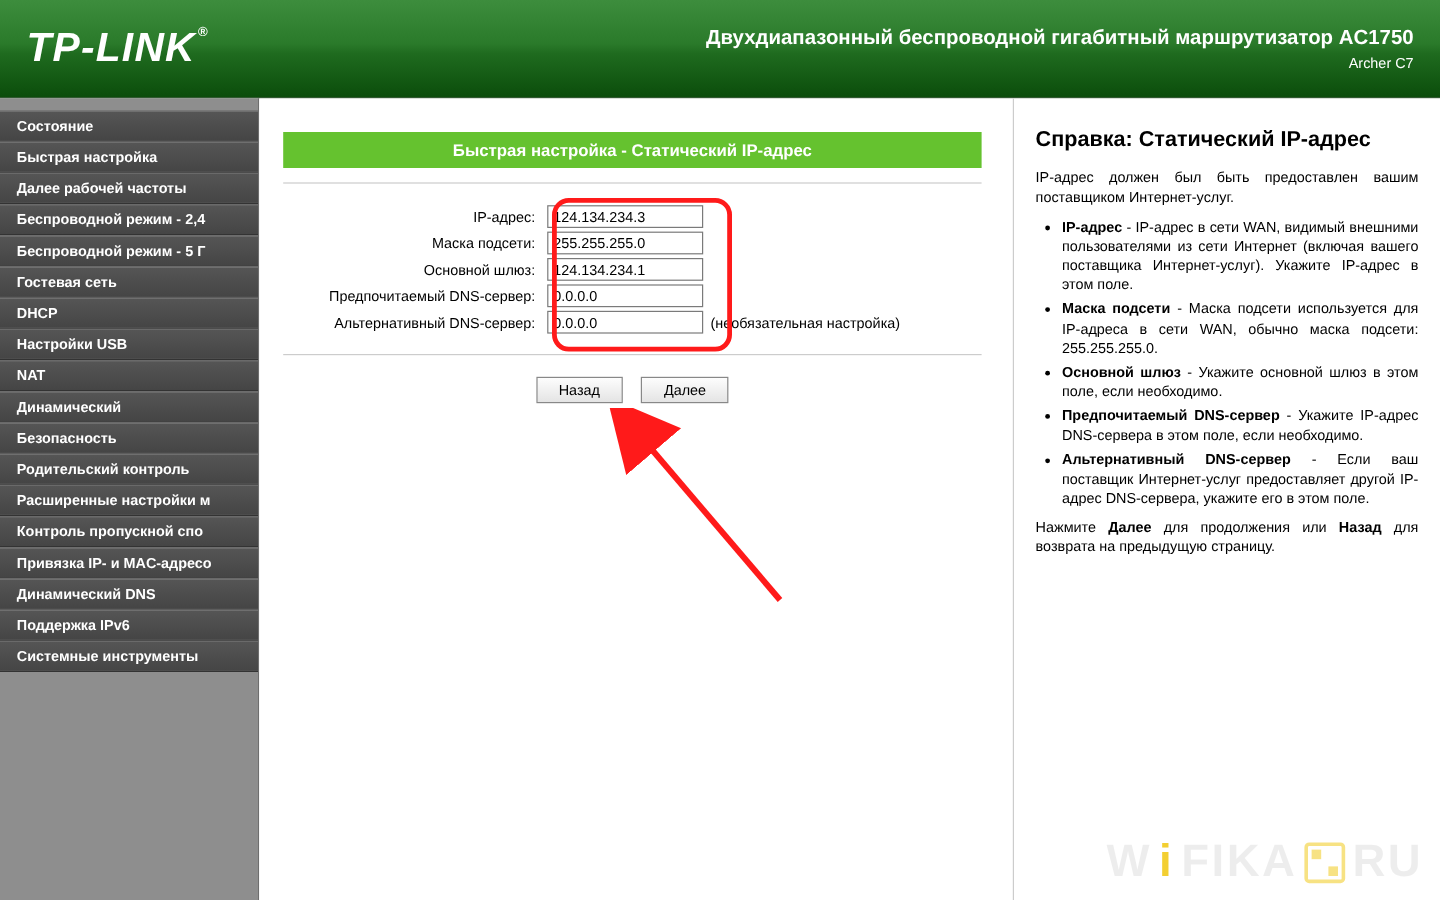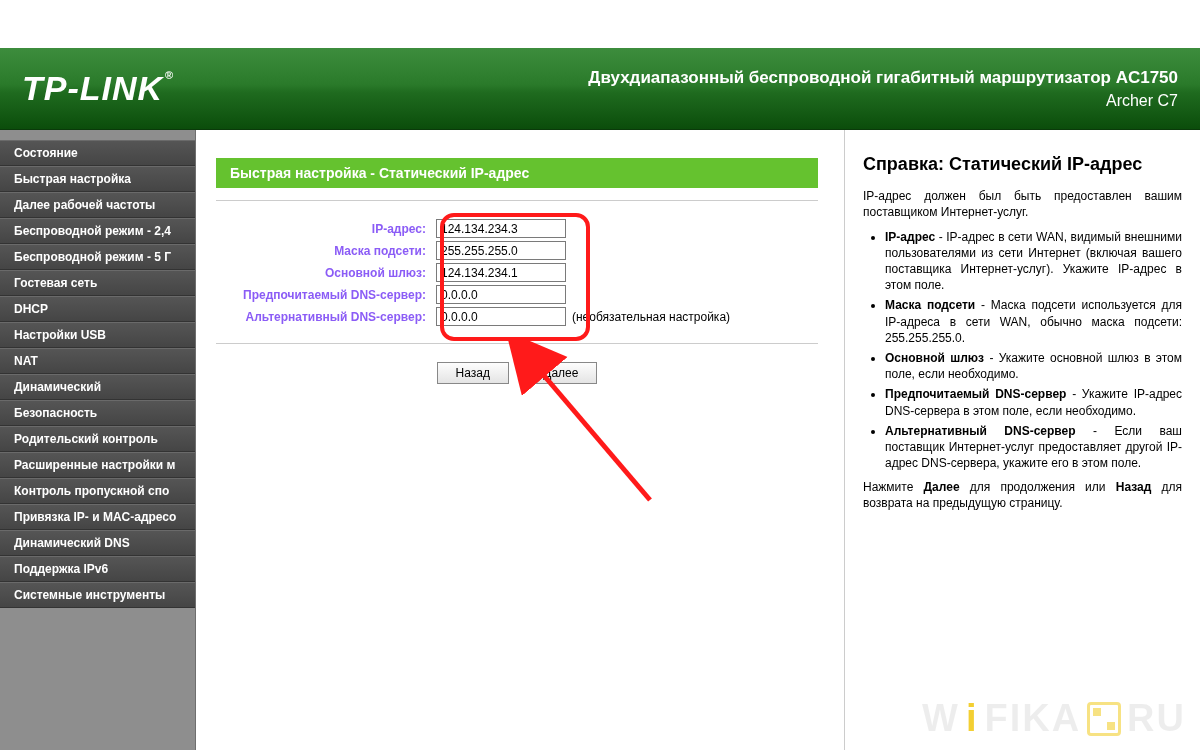--- a/index.html
+++ b/index.html
@@ -15,21 +15,20 @@
   
   .header {
     height: 82px;
     background: linear-gradient(to bottom,
       #3d8d3d 0%, #2a7a2a 45%, #1f6b1f 55%, #0b4d0b 100%);
     color: #fff;
     display: flex;
     align-items: center;
     padding: 0 22px;
     border-bottom: 1px solid #0a3a0a;
-    margin-top: 48px;
   }
   .logo {
     font-size: 34px;
     font-weight: 700;
     letter-spacing: 1px;
     font-style: italic;
     font-family: Arial Black, Arial, sans-serif;
     flex: 0 0 auto;
     display: flex;
     align-items: flex-start;
@@ -42,30 +41,30 @@
   }
   .header-title-block {
     margin-left: auto;
     text-align: right;
   }
   .header-title {
     font-size: 17px;
     font-weight: bold;
   }
   .header-sub {
-    font-size: 16px;
+    font-size: 12px;
     margin-top: 4px;
   }
   
   .cols {
     display: flex;
     height: calc(750px - 82px);
   }
   .sidebar {
-    width: 196px;
+    width: 216px;
     background: #8e8e8e;
     overflow: hidden;
     border-right: 1px solid #6e6e6e;
   }
   .sidebar ul { list-style: none; margin-top: 10px;}
   .sidebar li {
     background: linear-gradient(to bottom,#555 0%,#454545 100%);
     color: #fff;
     font-size: 12px;
     font-weight: bold;
@@ -83,42 +82,43 @@
     border-right: 1px solid #ccc;
     padding: 28px 26px 10px 20px;
   }
   .section-title {
     background: #65c22f;
     color: #fff;
     font-weight: bold;
     font-size: 14px;
     padding: 7px 14px;
     margin-bottom: 12px;
+    text-align: center;
   }
   hr.sep {
     border: none;
     border-top: 1px solid #ccc;
     margin: 8px 0 18px 0;
   }
   .form-area {
     position: relative;
     padding-bottom: 6px;
   }
   .form-row {
     display: flex;
     align-items: center;
     margin: 3px 0;
     font-size: 12px;
   }
   .form-row label {
     width: 220px;
     text-align: right;
     padding-right: 10px;
-    font-weight: bold;
-    color: #8b5cf6;
+    font-weight: normal;
+    color: #000000;
   }
   .form-row input[type=text] {
     width: 130px;
     height: 19px;
     font-size: 12px;
     padding: 1px 4px;
     border: 1px solid #7a7a7a;
   }
   .optional-note {
     margin-left: 6px;

